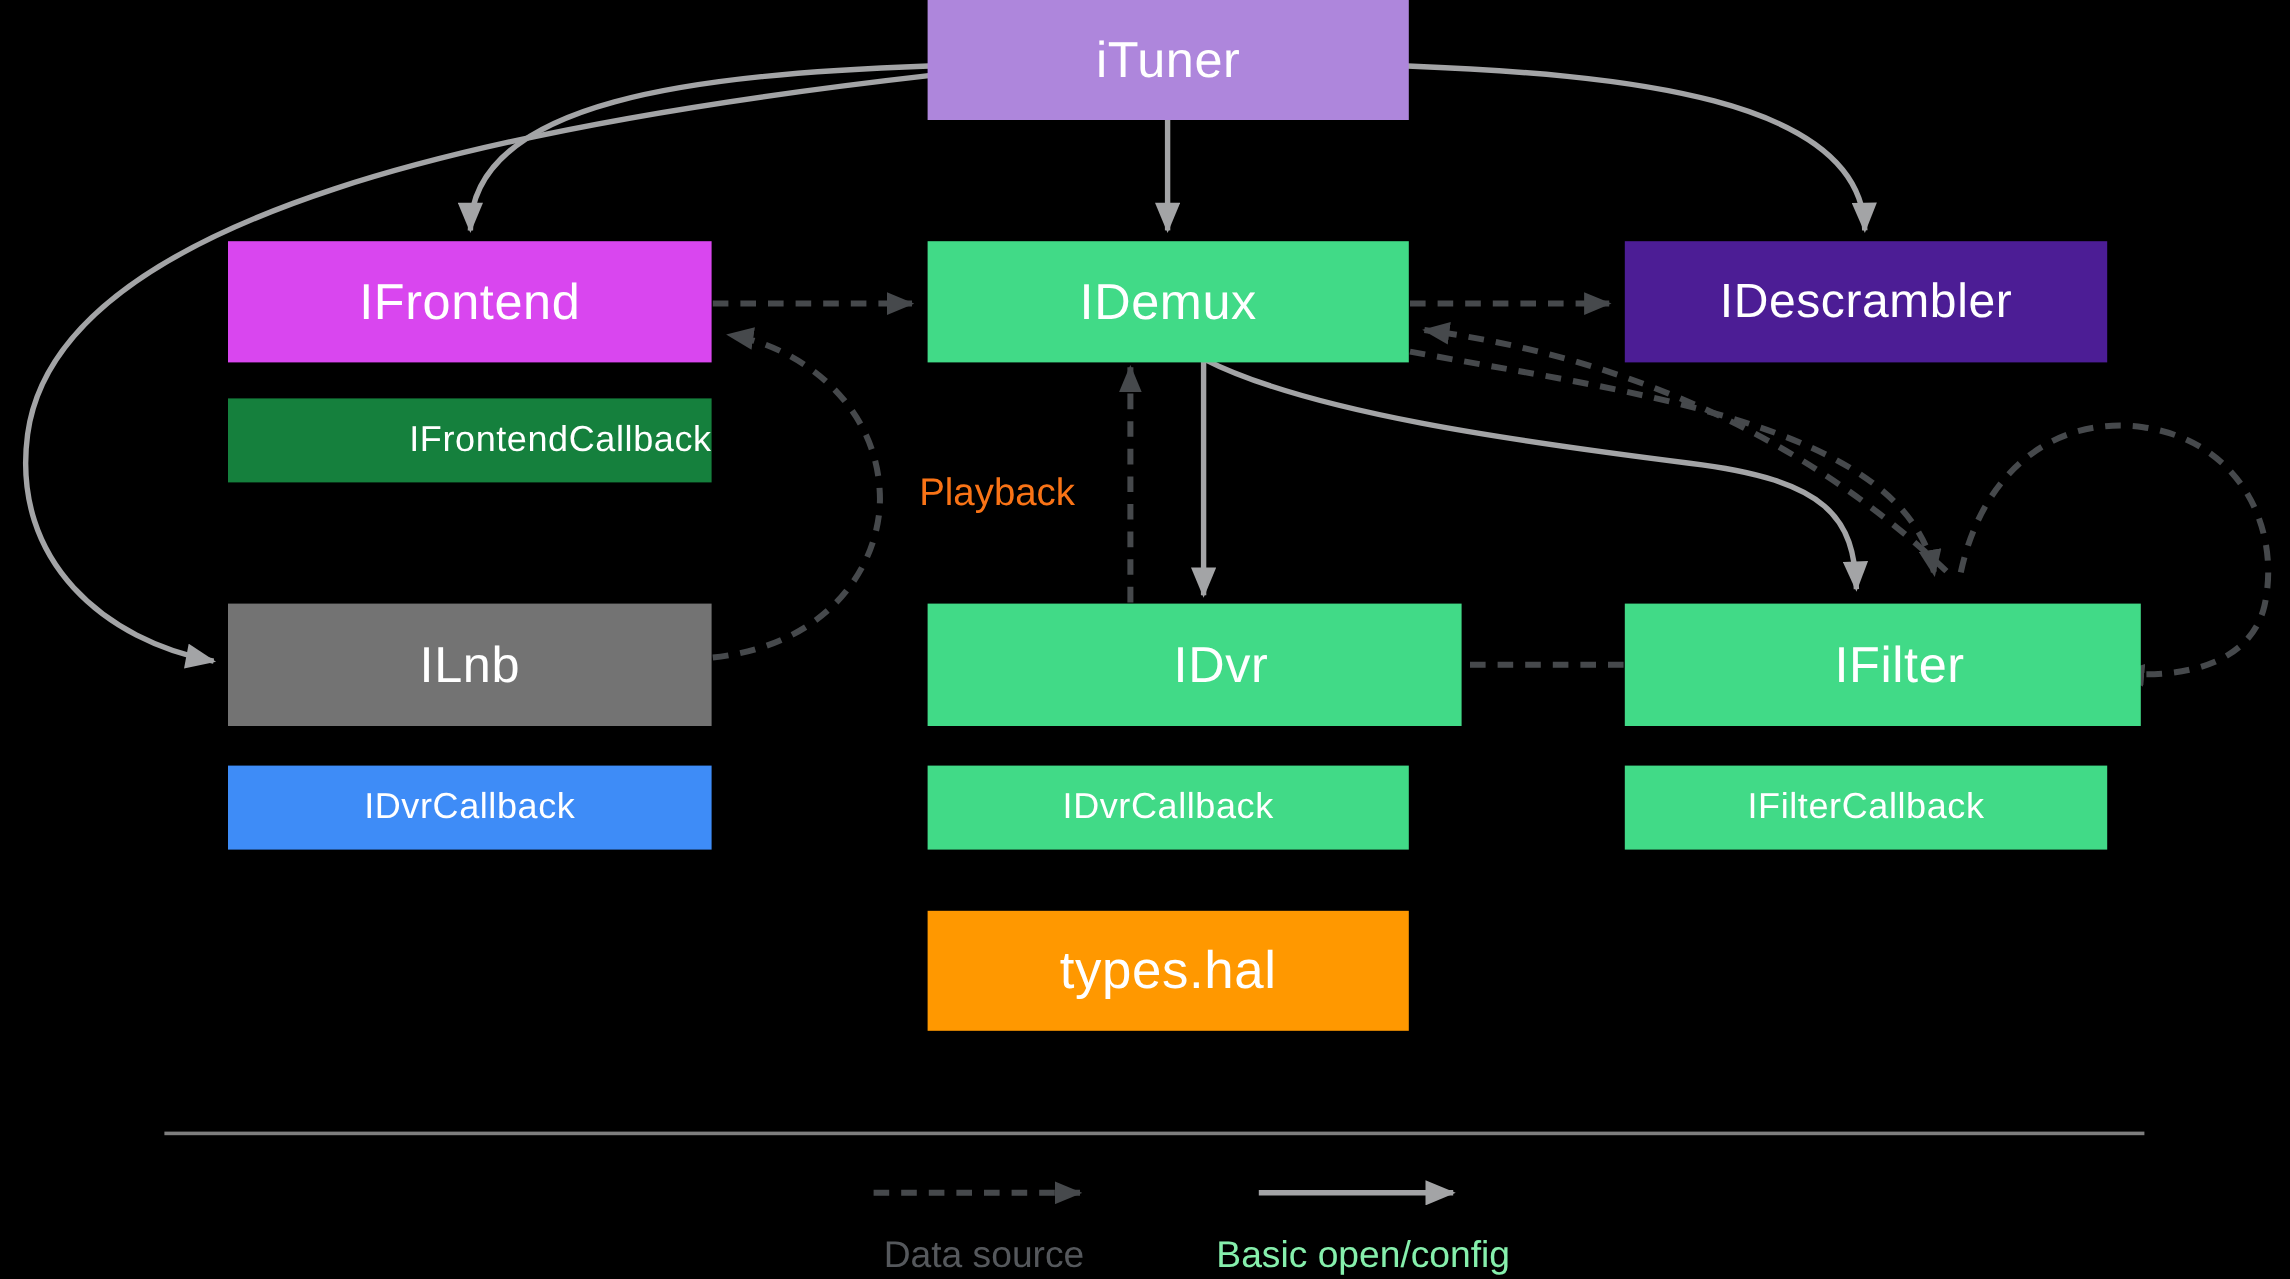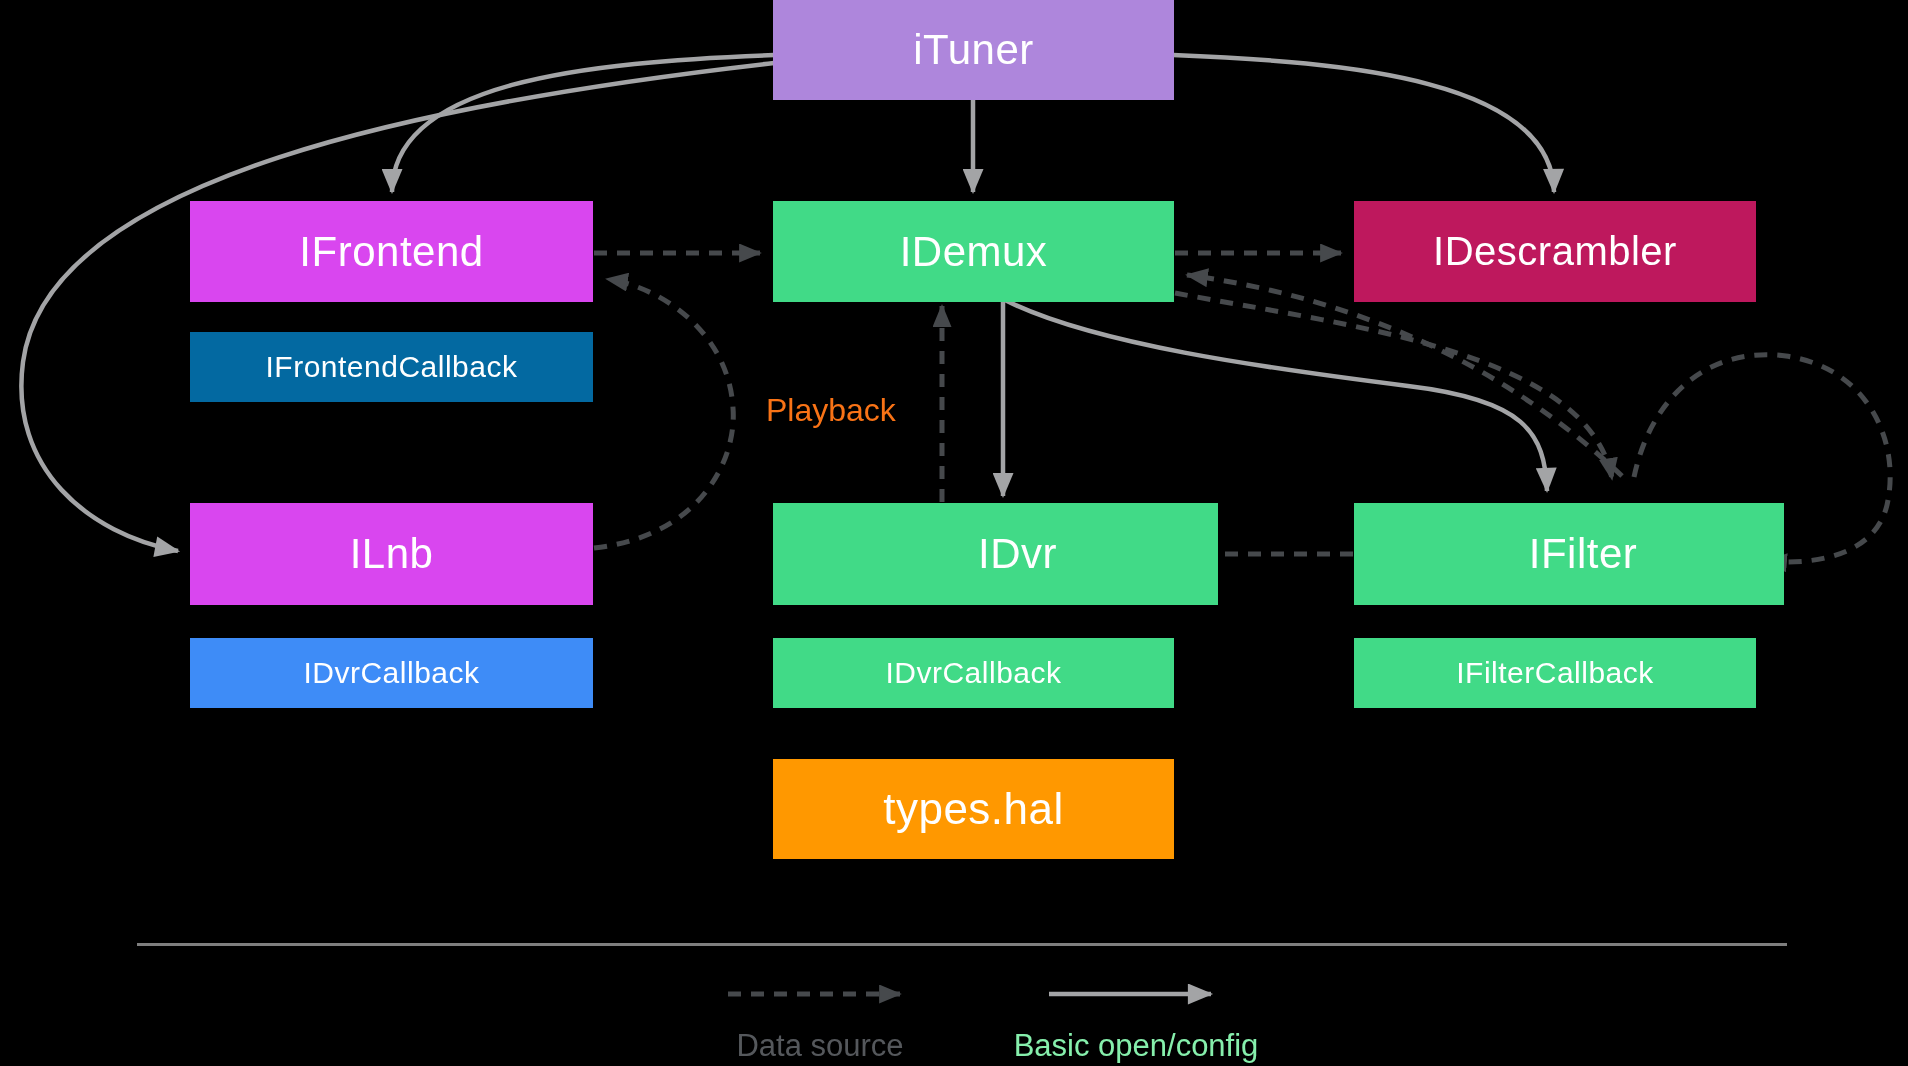--- a/index.html
+++ b/index.html
@@ -116,29 +116,29 @@
   </div>
 
   <div class="node n-ifrontend" style="background: #d946ef; align-items: center;">
     <span>IFrontend</span>
   </div>
 
   <div class="node n-idemux" style="background: rgb(65, 218, 135);">
     <span>IDemux</span>
   </div>
 
-  <div class="node n-idescrambler" style="background: #be185d;">
+  <div class="node n-idescrambler" style="background: #4c1d95;">
     <span>IDescrambler</span>
   </div>
 
-  <div class="node cb n-ifrontendcb" style="background: #0369a1;">
+  <div class="node cb n-ifrontendcb" style="background: #15803d; justify-content: flex-end;">
     <span>IFrontendCallback</span>
   </div>
 
-  <div class="node n-ilnb" style="background: #d946ef;">
+  <div class="node n-ilnb" style="background: #737373;">
     <span>ILnb</span>
   </div>
 
   <div class="node n-idvr" style="background: rgb(65, 218, 135);">
     <span>IDvr</span>
   </div>
 
   <div class="node n-ifilter" style="background: rgb(65, 218, 135); padding-left: 28px;">
     <span>IFilter</span>
   </div>

